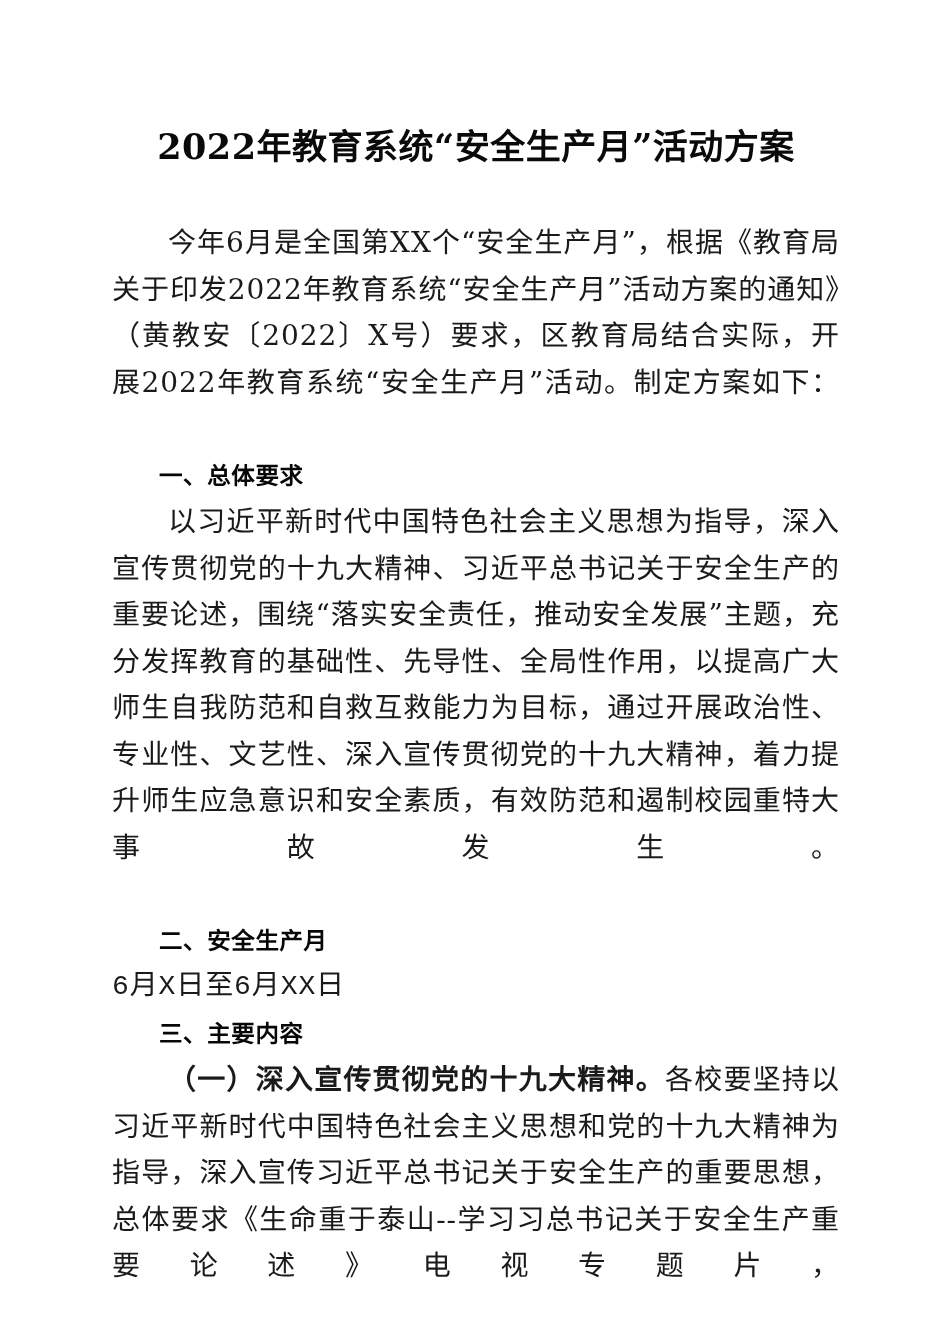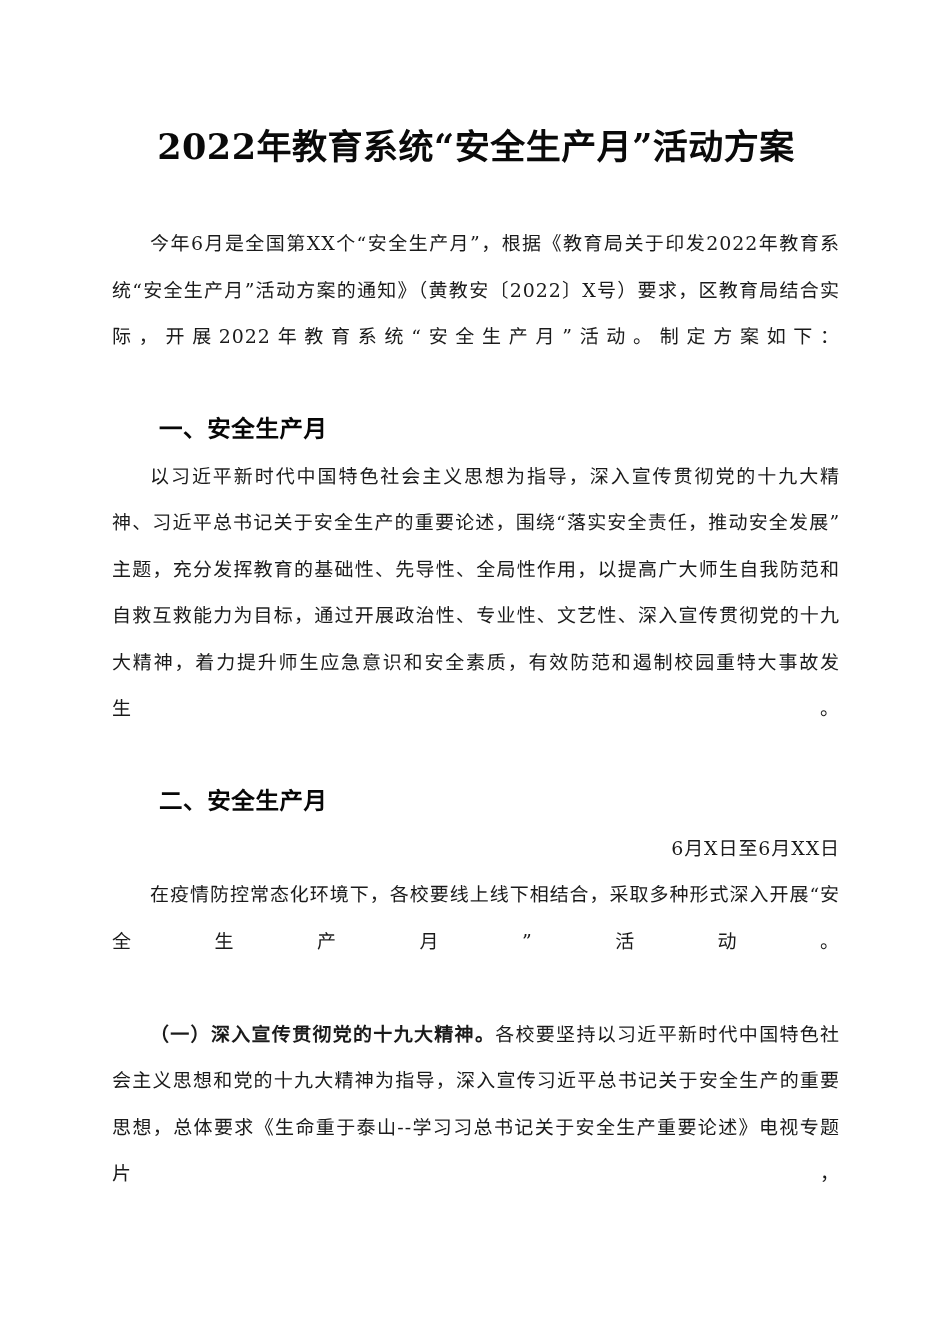--- a/index.html
+++ b/index.html
@@ -43,32 +43,33 @@
     text-align: center;
     letter-spacing: 0.5px;
     color: #0a0a0a;
     margin: 0 0 44px 0;
     white-space: nowrap;
   }
 
   
   .para {
     font-family: "DejaVu Serif", "Liberation Serif", serif;
-    font-size: 19px;
+    font-size: 28px;
     line-height: 46.5px;
     text-align: justify;
     text-justify: inter-character;
     text-indent: 2em;
     letter-spacing: 0.9px;
     margin: 0;
     color: #1a1a1a;
   }
   .para.noindent {
     text-indent: 0;
-    text-align: right;
+    text-align: left;
+    font-family: Liberation Mono, monospace;
   }
   .para .lead {
     font-weight: 700;
   }
 
   
   .heading {
     font-family: "Liberation Sans", "DejaVu Sans", sans-serif;
     font-weight: 700;
     font-size: 23.5px;
@@ -93,27 +94,27 @@
 </head>
 <body>
 
 <div class="page">
   <div class="content">
 
     <h1 class="doc-title">2022年教育系统“安全生产月”活动方案</h1>
 
     <p class="para">今年6月是全国第XX个“安全生产月”，根据《教育局关于印发2022年教育系统“安全生产月”活动方案的通知》（黄教安〔2022〕X号）要求，区教育局结合实际，开展2022年教育系统“安全生产月”活动。制定方案如下：</p>
 
-    <p class="heading">一、安全生产月</p>
+    <p class="heading">一、总体要求</p>
 
     <p class="para">以习近平新时代中国特色社会主义思想为指导，深入宣传贯彻党的十九大精神、习近平总书记关于安全生产的重要论述，围绕“落实安全责任，推动安全发展”主题，充分发挥教育的基础性、先导性、全局性作用，以提高广大师生自我防范和自救互救能力为目标，通过开展政治性、专业性、文艺性、深入宣传贯彻党的十九大精神，着力提升师生应急意识和安全素质，有效防范和遏制校园重特大事故发生。</p>
 
     <p class="heading">二、安全生产月</p>
 
     <p class="para noindent">6月X日至6月XX日</p>
 
+    <p class="heading">三、主要内容</p>
 
-    <p class="para">在疫情防控常态化环境下，各校要线上线下相结合，采取多种形式深入开展“安全生产月”活动。</p>
 
     <p class="para"><span class="lead">（一）深入宣传贯彻党的十九大精神。</span><span>各校要坚持以习近平新时代中国特色社会主义思想和党的十九大精神为指导，深入宣传习近平总书记关于安全生产的重要思想，总体要求《生命重于泰山--学习习总书记关于安全生产重要论述》电视专题片，</span></p>
 
   </div>
 </div>
 
 </body></html>

